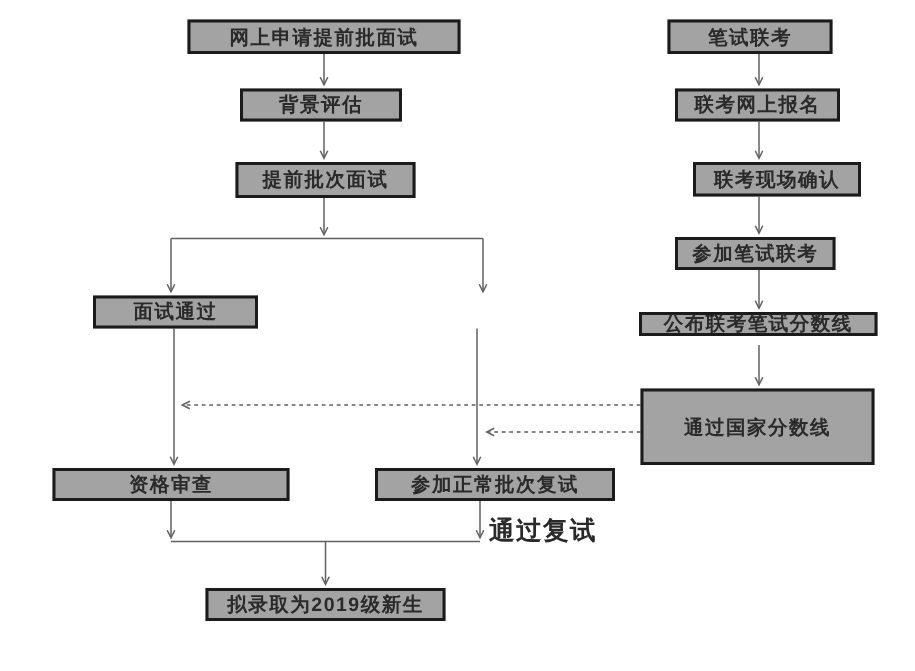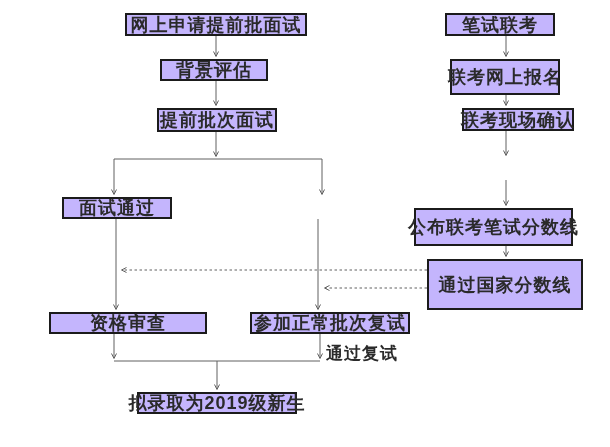--- a/index.html
+++ b/index.html
@@ -19,25 +19,25 @@
     position: absolute;
     left: 0;
     top: 0;
     width: 610px;
     height: 447px;
   }
   .node {
     position: absolute;
     box-sizing: border-box;
     border: 2px solid #1b1b1b;
-    background: #c4b5fd;
+    background: #a3a3a3;
     display: flex;
     align-items: center;
     justify-content: center;
-    font-size: 18px;
+    font-size: 13px;
     font-weight: bold;
     color: #2a2a2a;
     letter-spacing: 1px;
     white-space: nowrap;
     z-index: 2;
   }
   .edge-label {
     position: absolute;
     font-size: 17px;
     font-weight: bold;
@@ -45,29 +45,29 @@
     letter-spacing: 1px;
     white-space: nowrap;
     z-index: 2;
   }
   
   #node-apply-online        { left: 125px; top: 13px;  width: 182px; height: 23px; }
   #node-background-eval     { left: 160px; top: 59px;  width: 108px; height: 22px; }
   #node-early-interview     { left: 157px; top: 108px; width: 120px; height: 24px; }
   #node-interview-passed    { left: 62px;  top: 197px; width: 110px; height: 22px; }
   #node-interview-failed    { left: 262px; top: 197px; width: 110px; height: 22px; }
-  #node-qualification-review{ left: 35px;  top: 312px; width: 158px; height: 22px; margin-left: 14px; }
+  #node-qualification-review{ left: 35px;  top: 312px; width: 158px; height: 22px; }
   #node-normal-retest       { left: 250px; top: 312px; width: 160px; height: 22px; }
   #node-admitted            { left: 137px; top: 392px; width: 160px; height: 22px; }
   
   #node-written-exam        { left: 445px; top: 13px;  width: 110px; height: 23px; }
-  #node-exam-register       { left: 450px; top: 59px;  width: 110px; height: 36px; }
+  #node-exam-register       { left: 450px; top: 59px;  width: 110px; height: 22px; }
   #node-exam-confirm        { left: 449px; top: 108px; width: 112px; height: 23px; margin-left: 13px; }
   #node-take-exam           { left: 450px; top: 158px; width: 107px; height: 22px; }
-  #node-score-line          { left: 414px; top: 208px; width: 159px; height: 38px; }
+  #node-score-line          { left: 426px; top: 208px; width: 159px; height: 16px; }
   #node-national-line       { left: 427px; top: 259px; width: 156px; height: 51px; }
   #label-pass-retest        { left: 326px; top: 342px; }
 </style>
 </head>
 <body>
 
 <div id="canvas">
 
   <svg id="connector-layer" viewBox="0 0 610 447" xmlns="http://www.w3.org/2000/svg">
     <defs>
@@ -105,18 +105,19 @@
   <div class="node" id="node-background-eval">背景评估</div>
   <div class="node" id="node-early-interview">提前批次面试</div>
   <div class="node" id="node-interview-passed">面试通过</div>
   <div class="node" id="node-qualification-review">资格审查</div>
   <div class="node" id="node-normal-retest">参加正常批次复试</div>
   <div class="node" id="node-admitted">拟录取为2019级新生</div>
 
   <div class="node" id="node-written-exam">笔试联考</div>
   <div class="node" id="node-exam-register">联考网上报名</div>
   <div class="node" id="node-exam-confirm">联考现场确认</div>
+  <div class="node" id="node-take-exam">参加笔试联考</div>
   <div class="node" id="node-score-line">公布联考笔试分数线</div>
   <div class="node" id="node-national-line">通过国家分数线</div>
 
   <div class="edge-label" id="label-pass-retest">通过复试</div>
 
 </div>
 
 </body></html>

